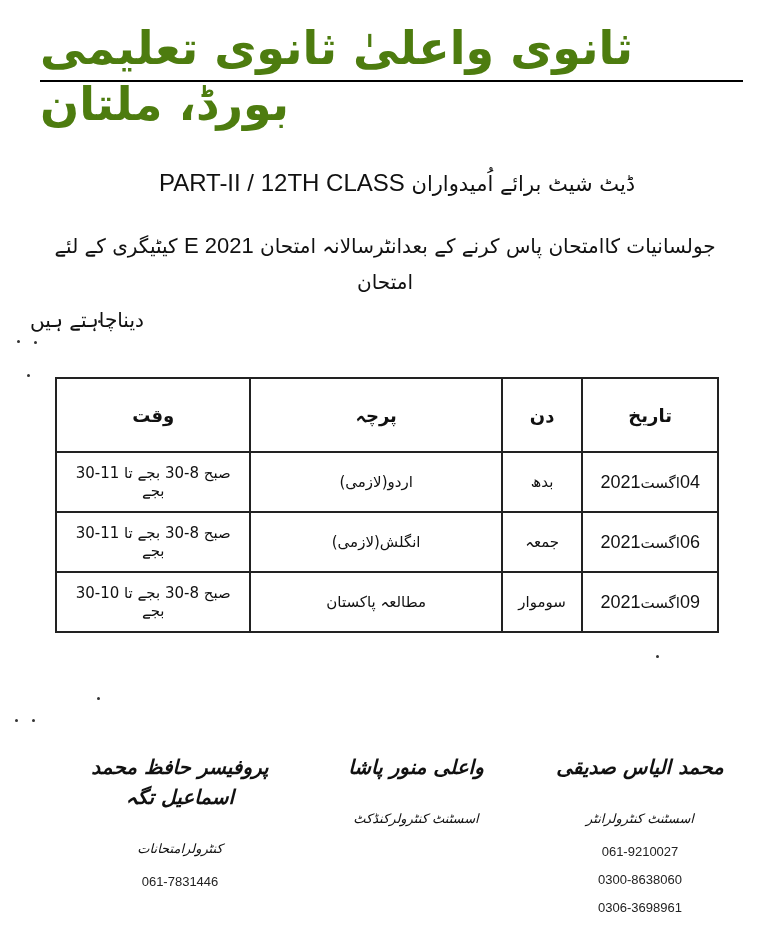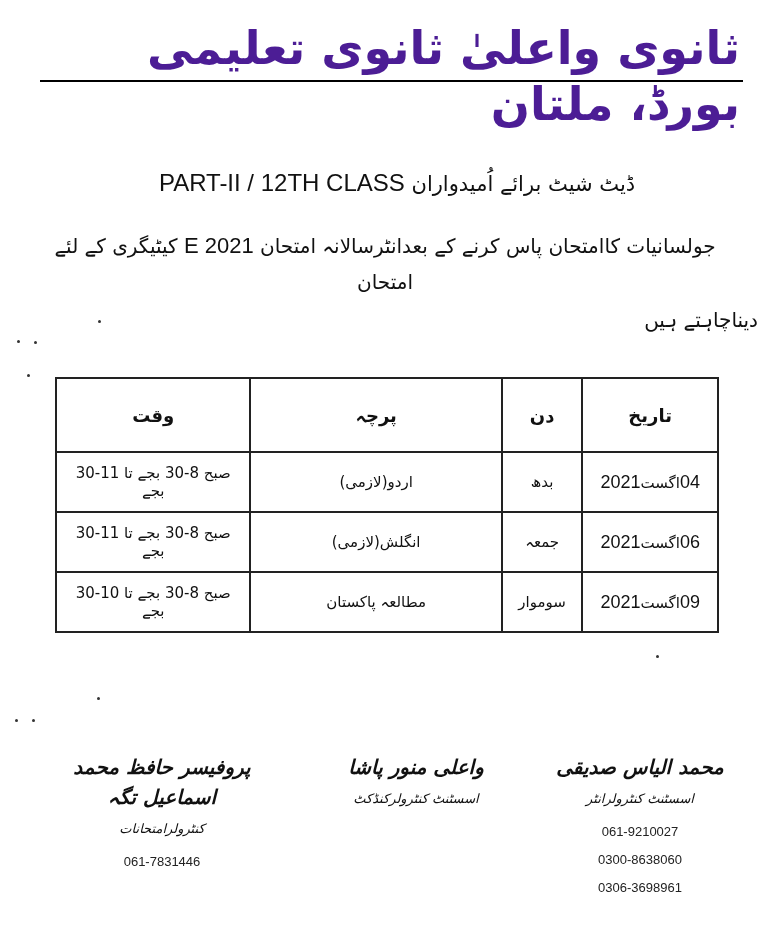--- a/index.html
+++ b/index.html
@@ -3,42 +3,42 @@
   <meta charset="utf-8">
   <style>
     html, body { margin: 0; padding: 0; background: #ffffff; }
     body {
       width: 768px; height: 933px; position: relative; overflow: hidden;
       font-family: "DejaVu Sans", sans-serif; color: #111;
     }
     .page { position: absolute; inset: 0; }
     .title {
       position: absolute; left: 40px; top: 20px; width: 700px;
-      text-align: right; direction: rtl;
+      text-align: left; direction: rtl;
       font-family: "DejaVu Sans", sans-serif; font-weight: bold;
-      font-size: 46px; line-height: 56px; color: #4c1d95;
+      font-size: 46px; line-height: 56px; color: #4d7c0f;
     }
     .title-rule {
       position: absolute; left: 40px; top: 80px; width: 703px; height: 2px;
       background: #000;
     }
     .subtitle {
       position: absolute; left: 72px; top: 168px; width: 650px;
       text-align: center; direction: rtl;
       font-size: 21px; line-height: 30px;
     }
     .subtitle .en { font-family: "Liberation Sans", sans-serif; font-size: 24px; }
     .desc {
       position: absolute; left: 30px; top: 228px; width: 710px;
       text-align: center; direction: rtl;
       font-size: 20px; line-height: 36px;
     }
     .desc-line2 {
-      position: absolute; left: 48px; top: 302px; width: 710px;
-      text-align: right; direction: rtl; font-size: 20px; line-height: 36px;
+      position: absolute; left: 30px; top: 302px; width: 710px;
+      text-align: left; direction: rtl; font-size: 20px; line-height: 36px;
     }
     .desc .en { font-family: "Liberation Sans", sans-serif; font-size: 22px; }
     .speck { position: absolute; width: 3px; height: 3px; border-radius: 50%; background: #333; }
 
     table.schedule {
       position: absolute; left: 55px; top: 377px; width: 664px;
       border-collapse: collapse; direction: rtl;
     }
     table.schedule td, table.schedule th {
       border: 2px solid #222; text-align: center; padding: 8px;
@@ -52,21 +52,21 @@
     .col-paper { width: 268px; border-radius: 10px; }
     .col-time { width: 208px; }
     .num { font-family: "Liberation Sans", sans-serif; font-size: 18px; }
     td.date-cell { font-size: 18px; }
     td.day-cell { font-size: 12px; border-radius: 15px; }
 
     .sig {
       position: absolute; text-align: center; width: 220px;
     }
     .sig .name { direction: rtl; font-size: 20px; font-weight: bold; line-height: 30px; font-style: italic; }
-    .sig .role { direction: rtl; font-size: 13px; line-height: 26px; margin-top: 4px; font-style: italic; }
+    .sig .role { direction: rtl; font-size: 13px; line-height: 26px; margin-top: 24px; font-style: italic; }
     .sig .phone {
       font-family: "Liberation Sans", sans-serif; font-size: 13px;
       line-height: 28px; color: #222;
     }
     .sig .phones { margin-top: 6px; }
   </style>
 </head>
 <body>
 
 <div class="page">
@@ -125,21 +125,21 @@
         <td class="date-cell">
           <span class="num">09</span><span>اگست</span><span class="num">2021</span>
         </td>
         <td class="day-cell">سوموار</td>
         <td>مطالعہ پاکستان</td>
         <td>صبح 8-30 بجے تا 10-30 بجے</td>
       </tr>
     </tbody>
   </table>
 
-  <div class="sig" style="left:52px;top:752px">
+  <div class="sig" style="left:70px;top:752px">
     <div class="name">پروفیسر حافظ محمد اسماعیل تگہ</div>
     <div class="role">کنٹرولرامتحانات</div>
     <div class="phones">
       <div class="phone">061-7831446</div>
     </div>
   </div>
 
   <div class="sig" style="left:306px;top:752px">
     <div class="name">واعلی منور پاشا</div>
     <div class="role">اسسٹنٹ کنٹرولرکنڈکٹ</div>

